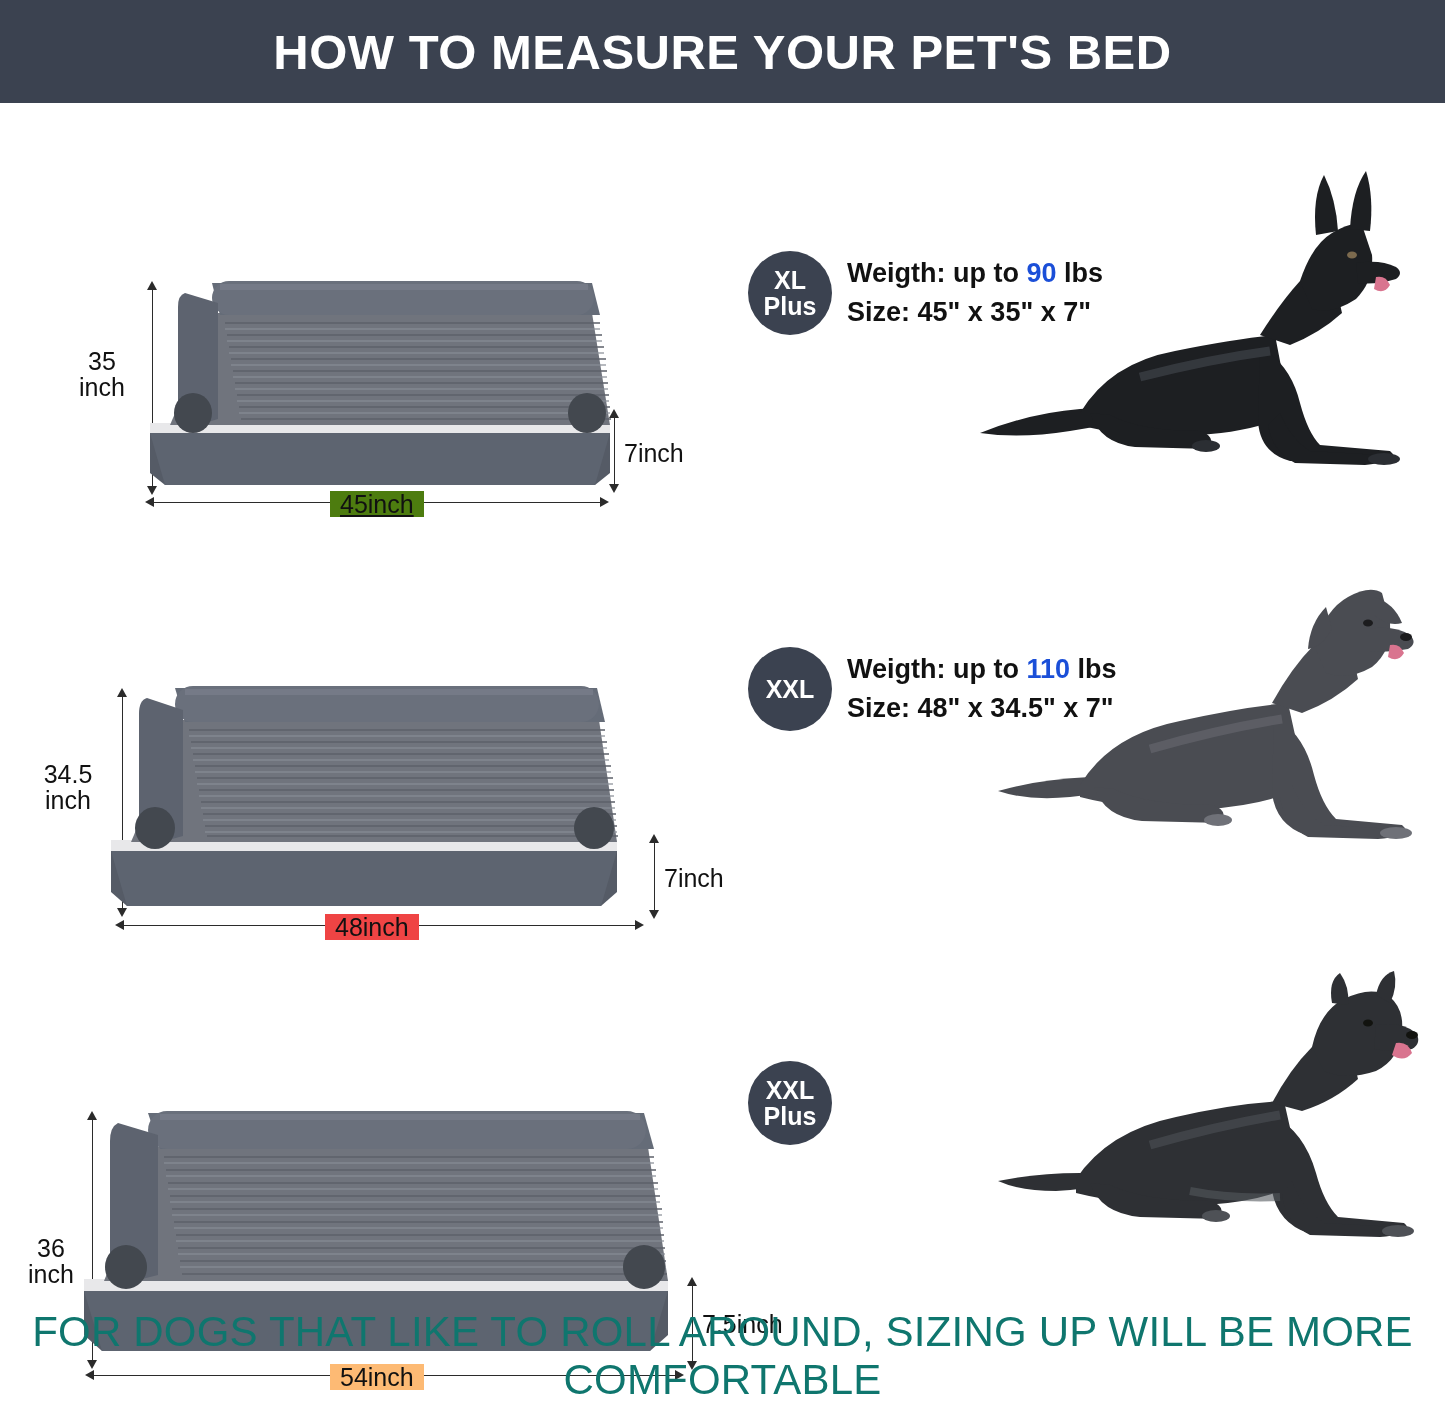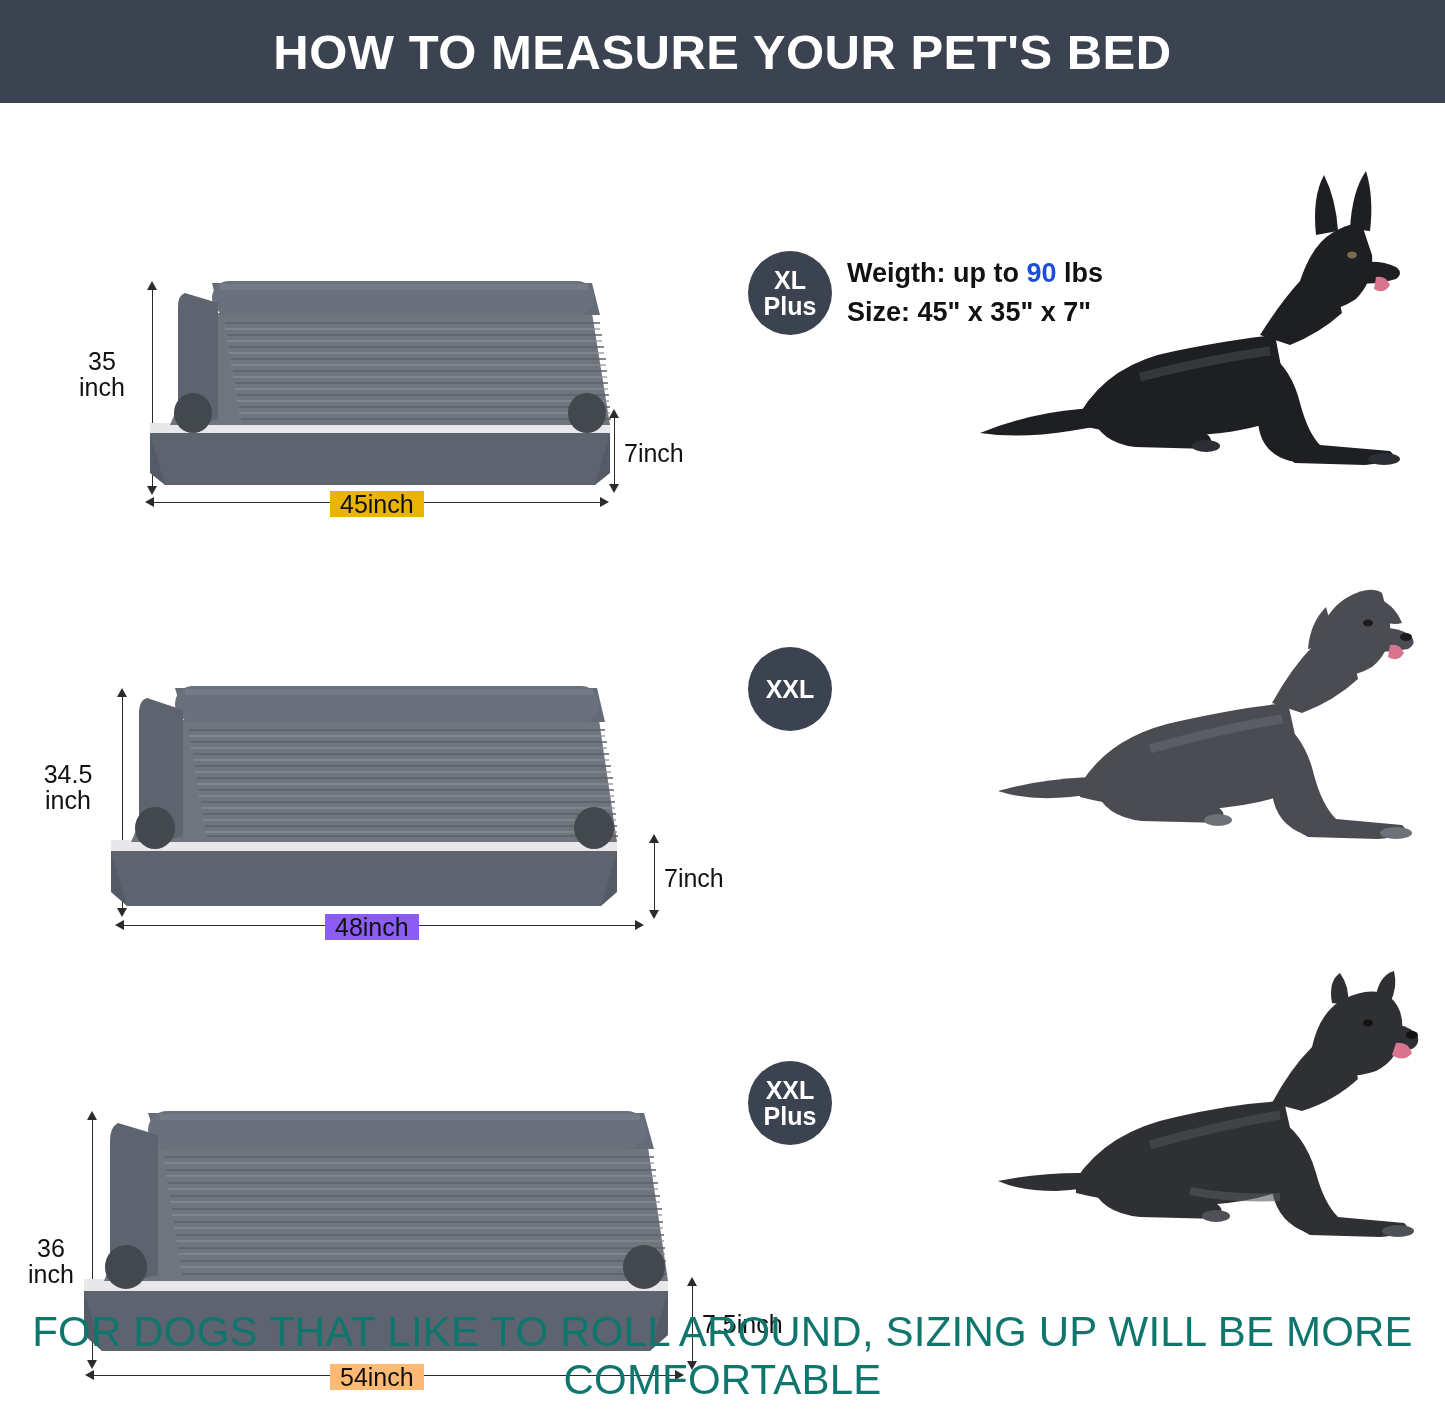--- a/index.html
+++ b/index.html
@@ -214,21 +214,21 @@
     </svg>
 
     <div class="dim-line-v" style="left:614px; top:313px; height:75px;"></div>
     <div class="arrow arrow-up" style="left:609px; top:306px;"></div>
     <div class="arrow arrow-down" style="left:609px; top:381px;"></div>
     <div class="dim-label" style="left:624px; top:337px;">7inch</div>
 
     <div class="dim-line-h" style="left:152px; top:399px; width:455px;"></div>
     <div class="arrow arrow-left" style="left:145px; top:394px;"></div>
     <div class="arrow arrow-right" style="left:600px; top:394px;"></div>
-    <div class="dim-label" style="left:330px; top:388px; background:#eab308; padding:0 10px;">45inch</div>
+    <div class="dim-label" style="left:330px; top:388px; background:#4d7c0f; padding:0 10px;text-decoration:underline;">45inch</div>
   </div>
 
   <div class="row-right">
     <div class="spec" style="left:18px; top:148px;">
       <div class="size-badge">
         <span>XL</span>
         <span>Plus</span>
       </div>
       <div class="spec-text">
         <div class="spec-line">
@@ -320,27 +320,33 @@
     </svg>
 
     <div class="dim-line-v" style="left:654px; top:338px; height:76px;"></div>
     <div class="arrow arrow-up" style="left:649px; top:331px;"></div>
     <div class="arrow arrow-down" style="left:649px; top:407px;"></div>
     <div class="dim-label" style="left:664px; top:362px;">7inch</div>
 
     <div class="dim-line-h" style="left:122px; top:422px; width:520px;"></div>
     <div class="arrow arrow-left" style="left:115px; top:417px;"></div>
     <div class="arrow arrow-right" style="left:635px; top:417px;"></div>
-    <div class="dim-label" style="left:325px; top:411px; background:#8b5cf6; padding:0 10px;">48inch</div>
+    <div class="dim-label" style="left:325px; top:411px; background:#ef4444; padding:0 10px;">48inch</div>
   </div>
 
   <div class="row-right">
     <div class="spec" style="left:18px; top:144px;">
       <div class="size-badge">
         <span>XXL</span>
+      </div>
+      <div class="spec-text">
+        <div class="spec-line">
+          <span>Weigth: up to </span><span class="hl">110</span><span> lbs</span>
+        </div>
+        <div class="spec-line">Size: 48" x 34.5" x 7"</div>
       </div>
     </div>
 
     <svg class="dog" width="460" height="310" viewBox="0 0 460 310" style="left:240px; top:50px;">
       <g fill="#4a4c52">
 
         <path d="M28,238 Q70,226 120,224 Q150,224 170,230 Q140,240 100,244 Q58,248 28,238 Z"></path>
 
         <path d="M110,232 Q140,182 210,168 Q272,154 318,150 L336,232 Q300,252 236,256 Q164,258 110,244 Z"></path>
 

